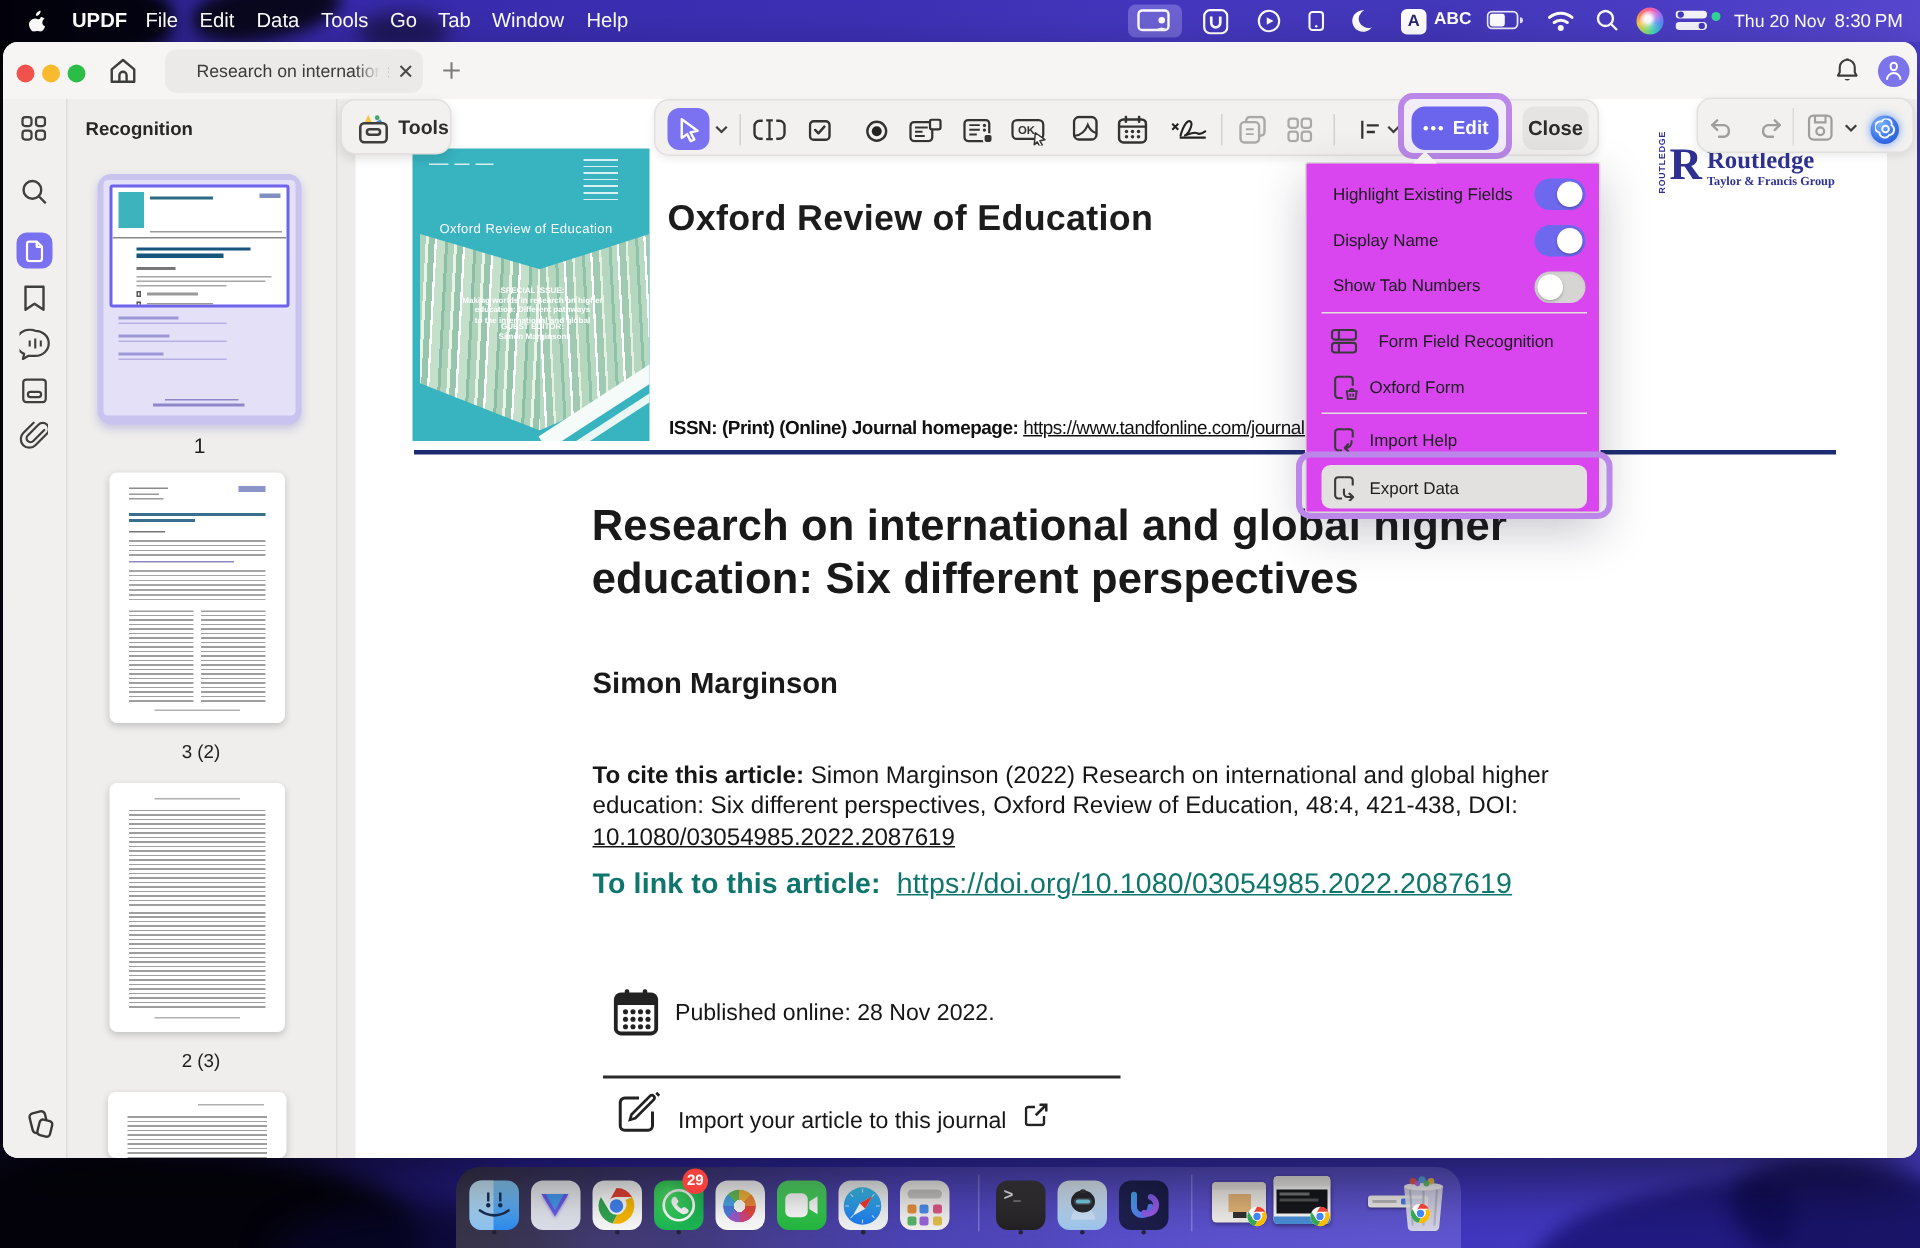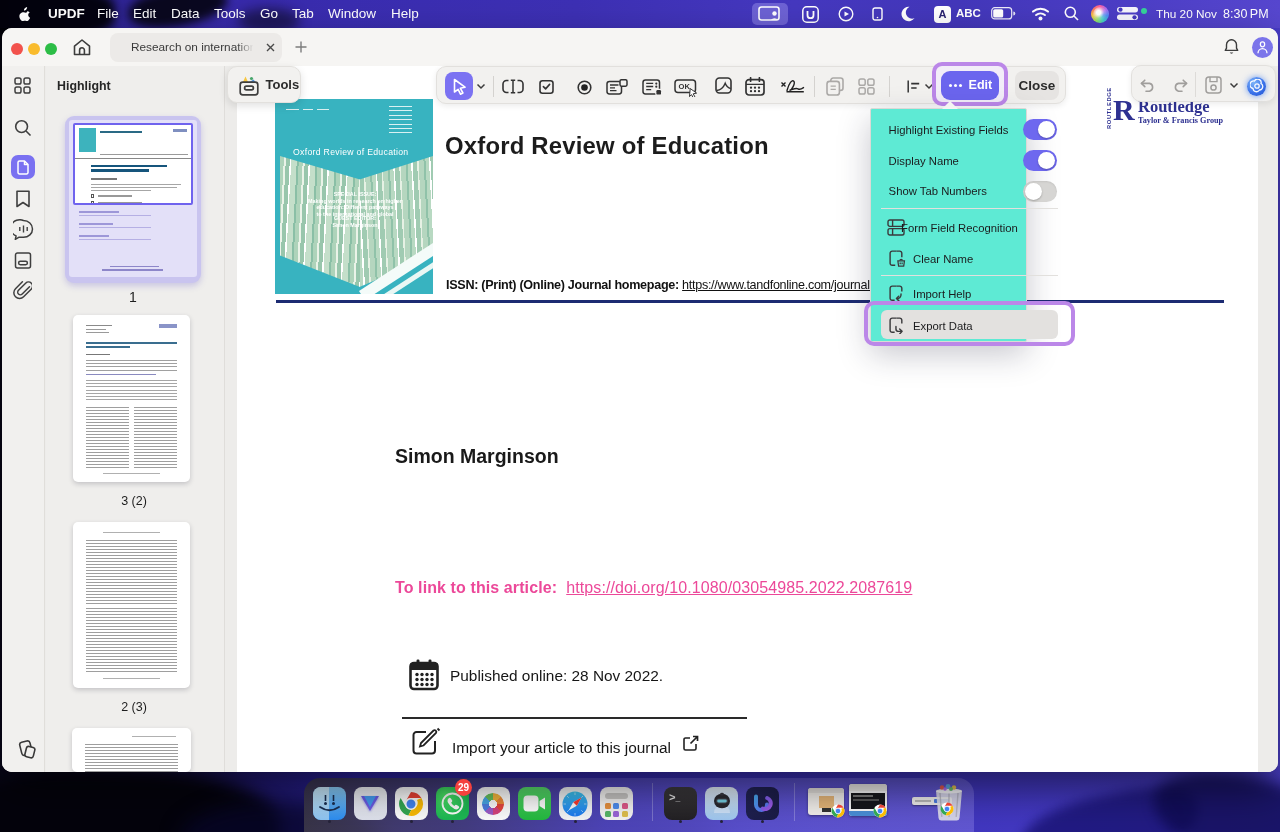--- a/index.html
+++ b/index.html
@@ -356,21 +356,21 @@
         </svg>
       <svg class="abs" style="left:11.4px;top:213px" width="19" height="21" viewBox="0 0 19 21" fill="none" stroke="#3f3f3f" stroke-width="1.5" stroke-linecap="round">
           <path d="M15.5 5.5 L8.2 12.8 a2.6 2.6 0 0 1 -3.7 -3.7 L11.6 2 a4.1 4.1 0 0 1 5.8 5.8 L9.6 15.6 a5.7 5.7 0 0 1 -8.1 -8.1 L8.4 0.6" transform="translate(1,2.2)"></path>
         </svg>
       <svg class="abs" style="left:15.5px;top:674px" width="18" height="19" viewBox="0 0 18 19" fill="none" stroke="#383838" stroke-width="1.6" stroke-linejoin="round">
           <rect x="2.6" y="1.4" width="10.5" height="13.5" rx="2.6" transform="rotate(-14 7.8 8)"></rect>
           <rect x="7.6" y="6.8" width="8.6" height="10.6" rx="2.2" transform="rotate(14 12 12)" fill="#f1f0ee"></rect>
         </svg>
     </div>
     <div id="panel">
-      <div class="abs" style="left:11px;top:13px;font-size:12.4px;font-weight:700;color:#262626">Highlight</div>
+      <div class="abs" style="left:11px;top:13px;font-size:12.4px;font-weight:700;color:#262626">Recognition</div>
 
       <div class="abs" style="left:19px;top:49.6px;width:135.6px;height:167.4px;background:#c9c4ef;border-radius:9px;box-shadow:0 3px 6px rgba(90,80,200,0.25)"></div>
       <div class="abs" style="left:23px;top:53.6px;width:127.6px;height:157.4px;background:#e3e0f8;border-radius:3px"></div>
       <div class="abs" style="left:26.8px;top:56.8px;width:120.2px;height:82.2px;background:#ffffff;border:2px solid #6f63ee;border-radius:2px;overflow:hidden">
         <div class="abs" style="left:4px;top:3px;width:17px;height:24px;background:#3db3bd"></div>
         <div class="abs" style="left:25px;top:6px;width:42px;height:2.4px;background:#2a6a85"></div>
         <div class="abs" style="left:98px;top:4px;width:14px;height:3px;background:#7f8fc0"></div>
         <div class="abs" style="left:25px;top:29px;width:88px;height:1.5px;background:#9a9a9a"></div>
         <div class="abs" style="left:0px;top:33px;width:116px;height:1.2px;background:#888"></div>
         <div class="abs" style="left:16px;top:40px;width:76px;height:2.6px;background:#16557c"></div>
@@ -437,22 +437,24 @@
         <div class="abs bookL"></div>
         <div class="abs bookR"></div>
         <div class="abs" style="left:20px;top:92px;width:120px;text-align:center;color:#fff;font-weight:700;font-size:5.4px;line-height:6.6px">SPECIAL ISSUE:<br>Making worlds in research on higher education: Different pathways<br>to the international and global</div>
         <div class="abs" style="left:35px;top:116px;width:90px;text-align:center;color:#fff;font-weight:700;font-size:5.4px;line-height:6.6px">GUEST EDITOR:<br>Simon Marginson</div>
         <div class="abs" style="left:84px;top:192px;width:100px;height:11px;background:#f4fbf9;transform:rotate(-33deg);transform-origin:left top"></div>
         <div class="abs" style="left:103px;top:199px;width:70px;height:5px;background:#e9f7f4;transform:rotate(-33deg);transform-origin:left top"></div>
       </div>
       <div class="abs" style="left:208px;top:66px;font-size:23.9px;font-weight:700;color:#1c1c1c;letter-spacing:0.2px">Oxford Review of Education</div>
       <div class="abs" style="left:209px;top:212px;font-size:12.6px;letter-spacing:-0.3px;color:#111;white-space:nowrap"><b>ISSN: (Print) (Online) Journal homepage: </b><span style="text-decoration:underline">https://www.tandfonline.com/journals/core20</span></div>
       <div class="abs" style="left:39px;top:233.5px;width:948px;height:3.4px;background:#1c2b72"></div>
+      <div class="abs" style="left:157.5px;top:268px;font-size:29px;line-height:34.5px;font-weight:700;color:#191919;letter-spacing:0.1px">Research on international and global higher<br>education: Six different perspectives</div>
       <div class="abs" style="left:158px;top:379px;font-size:19.5px;font-weight:700;color:#191919">Simon Marginson</div>
-      <div class="abs" style="left:158px;top:513px;font-size:16px;letter-spacing:0.1px;color:#ec4899"><b>To link to this article:</b>&nbsp; <span style="text-decoration:underline">https://doi.org/10.1080/03054985.2022.2087619</span></div>
+      <div class="abs" style="left:158px;top:441px;font-size:16.1px;line-height:20.3px;color:#161616"><b>To cite this article:</b> Simon Marginson (2022) Research on international and global higher<br>education: Six different perspectives, Oxford Review of Education, 48:4, 421-438, DOI:<br><span style="text-decoration:underline">10.1080/03054985.2022.2087619</span></div>
+      <div class="abs" style="left:158px;top:513px;font-size:19px;letter-spacing:0.1px;color:#0f766e"><b>To link to this article:</b>&nbsp; <span style="text-decoration:underline">https://doi.org/10.1080/03054985.2022.2087619</span></div>
       <svg class="abs" style="left:172px;top:593px" width="30" height="32" viewBox="0 0 30 32">
           <rect x="1.5" y="4" width="27" height="26" rx="3.5" fill="none" stroke="#222" stroke-width="2.6"></rect>
           <rect x="1.5" y="4" width="27" height="7" fill="#222"></rect>
           <rect x="7.5" y="0.5" width="3" height="6" rx="1.2" fill="#222"></rect>
           <rect x="19.5" y="0.5" width="3" height="6" rx="1.2" fill="#222"></rect>
           <g fill="#222">
             <circle cx="8" cy="15.5" r="1.7"></circle>
             <circle cx="13" cy="15.5" r="1.7"></circle>
             <circle cx="18" cy="15.5" r="1.7"></circle>
             <circle cx="23" cy="15.5" r="1.7"></circle>
@@ -609,21 +611,21 @@
       <svg class="abs" style="left:97px;top:16px" width="10" height="7" viewBox="0 0 10 7" fill="none" stroke="#3c3c3c" stroke-width="1.5">
           <path d="M1.5 1.5 L5 5 L8.5 1.5"></path>
         </svg>
       <div class="abs" style="left:115.7px;top:10.6px;width:19px;height:19px;border-radius:50%;background:radial-gradient(circle at 35% 30%,#7db4f8,#3a72ea 55%,#1f4fd0);box-shadow:0 0 6px rgba(70,130,245,0.8)"></div>
       <svg class="abs" style="left:118.2px;top:13.1px" width="14" height="14" viewBox="0 0 14 14" fill="none" stroke="rgba(255,255,255,0.95)" stroke-width="1.3">
           <path d="M4.5 2 A3.5 3.5 0 0 1 11 4.5 A3.5 3.5 0 0 1 9.5 11 A3.5 3.5 0 0 1 3 9.5 A3.5 3.5 0 0 1 4.5 2 Z"></path>
           <circle cx="7" cy="7" r="2.2"></circle>
         </svg>
     </div>
 
-    <div class="abs" id="menu" style="left:868px;top:80px;width:157px;height:234px;background:#5eead4;border:1px solid #dbd9d6;border-radius:2px;box-shadow:0 12px 32px rgba(30,30,60,0.25)">
+    <div class="abs" id="menu" style="left:868px;top:80px;width:197px;height:234px;background:#d946ef;border:1px solid #dbd9d6;border-radius:2px;box-shadow:0 12px 32px rgba(30,30,60,0.25)">
       <div class="abs" style="left:17.6px;top:14.5px;font-size:11.3px;color:#1b1b1d">Highlight Existing Fields</div>
       <div class="abs tgon" style="left:152px;top:10px">
           <div class="knob"></div>
         </div>
       <div class="abs" style="left:17.6px;top:45.5px;font-size:11.3px;color:#1b1b1d">Display Name</div>
       <div class="abs tgon" style="left:152px;top:41px">
           <div class="knob"></div>
         </div>
       <div class="abs" style="left:17.6px;top:76px;font-size:11.3px;color:#1b1b1d">Show Tab Numbers</div>
       <div class="abs tgoff" style="left:152px;top:71.5px">
@@ -631,33 +633,33 @@
         </div>
       <div class="abs" style="left:10px;top:99px;width:177px;height:1px;background:#e2e0dd"></div>
       <svg class="abs mgi" style="left:16.3px;top:109.7px" viewBox="0 0 18 17">
           <g fill="none" stroke="#3a3a3c" stroke-width="1.4">
             <rect x="1" y="1" width="16" height="6.4" rx="1.8"></rect>
             <path d="M5.6 1 v6.4"></path>
             <rect x="1" y="9.6" width="16" height="6.4" rx="1.8"></rect>
             <path d="M5.6 9.6 v6.4"></path>
           </g>
         </svg>
-      <div class="abs" style="left:30px;top:112.5px;font-size:11.3px;color:#1b1b1d">Form Field Recognition</div>
+      <div class="abs" style="left:48px;top:112.5px;font-size:11.3px;color:#1b1b1d">Form Field Recognition</div>
       <svg class="abs mgi" style="left:17px;top:140.7px" viewBox="0 0 17 18">
           <g fill="none" stroke="#3a3a3c" stroke-width="1.5">
             <path d="M8 1.2 H3.4 A2.2 2.2 0 0 0 1.2 3.4 V14 A2.2 2.2 0 0 0 3.4 16.2 H6.6"></path>
             <path d="M8 1.2 H11.4 A2.2 2.2 0 0 1 13.6 3.4 V7.6"></path>
             <g stroke-width="1.3">
               <path d="M9.4 11.4 h7 l-0.8 5.6 h-5.4 z"></path>
               <path d="M11.6 11.2 a1.3 1.3 0 0 1 2.6 0"></path>
               <path d="M11.9 13.2 v1.9 M13.9 13.2 v1.9"></path>
             </g>
           </g>
         </svg>
-      <div class="abs" style="left:42px;top:144px;font-size:11.3px;color:#1b1b1d">Clear Name</div>
+      <div class="abs" style="left:42px;top:144px;font-size:11.3px;color:#1b1b1d">Oxford Form</div>
       <div class="abs" style="left:10px;top:165.6px;width:177px;height:1px;background:#e2e0dd"></div>
       <svg class="abs mgi" style="left:17px;top:176px" viewBox="0 0 17 18">
           <g fill="none" stroke="#3a3a3c" stroke-width="1.5">
             <path d="M8 1.2 H11.4 A2.2 2.2 0 0 1 13.6 3.4 V7"></path>
             <path d="M8 1.2 H3.4 A2.2 2.2 0 0 0 1.2 3.4 V14 A2.2 2.2 0 0 0 3.4 16.2 H6"></path>
             <path d="M12.8 9.6 c0.2 3.2 -1.8 4.8 -4.6 4.9 M10.3 11.8 l-2.4 2.6 2.6 2.4" stroke-linecap="round" stroke-linejoin="round"></path>
           </g>
         </svg>
       <div class="abs" style="left:42px;top:179.3px;font-size:11.3px;color:#1b1b1d">Import Help</div>
       <div class="abs" style="left:10.4px;top:201.2px;width:176.4px;height:28.5px;border-radius:6px;background:#e3e1df"></div>

